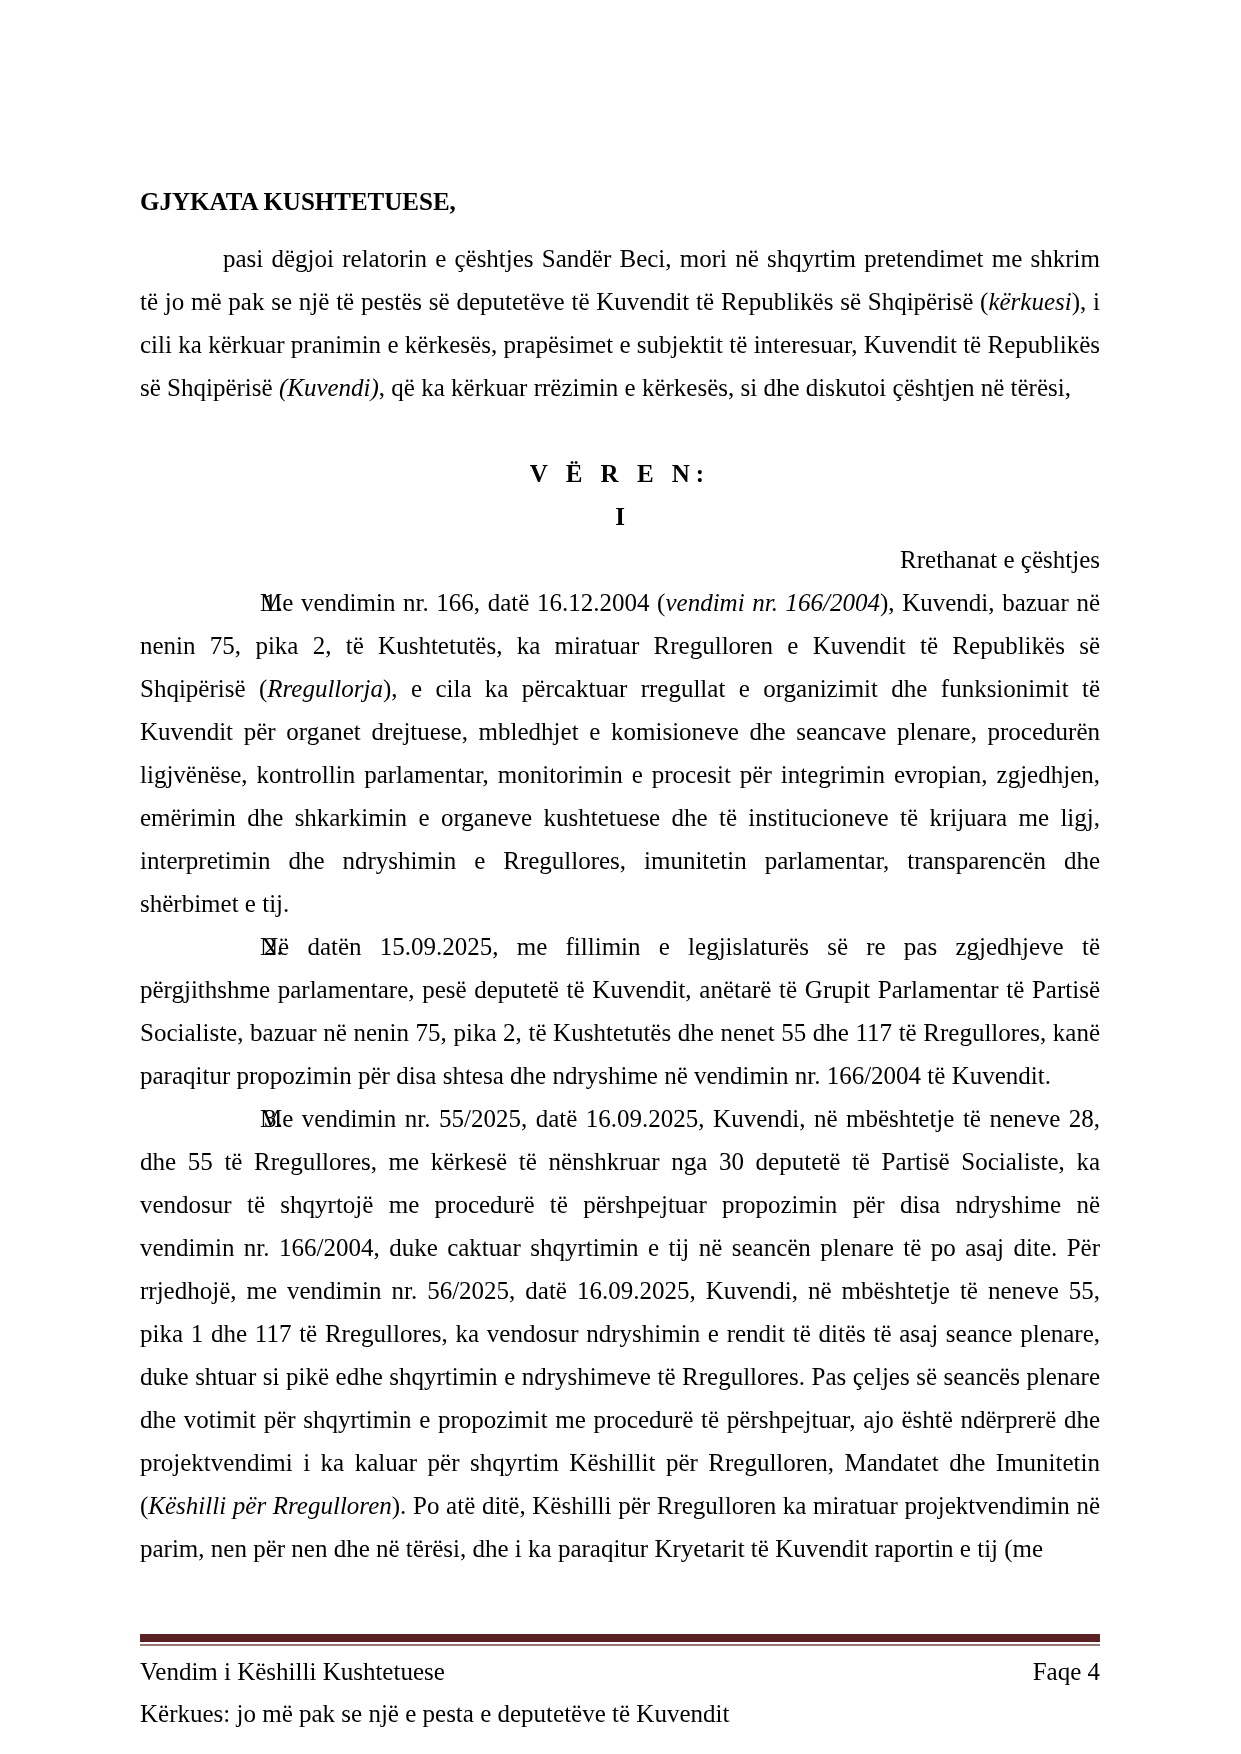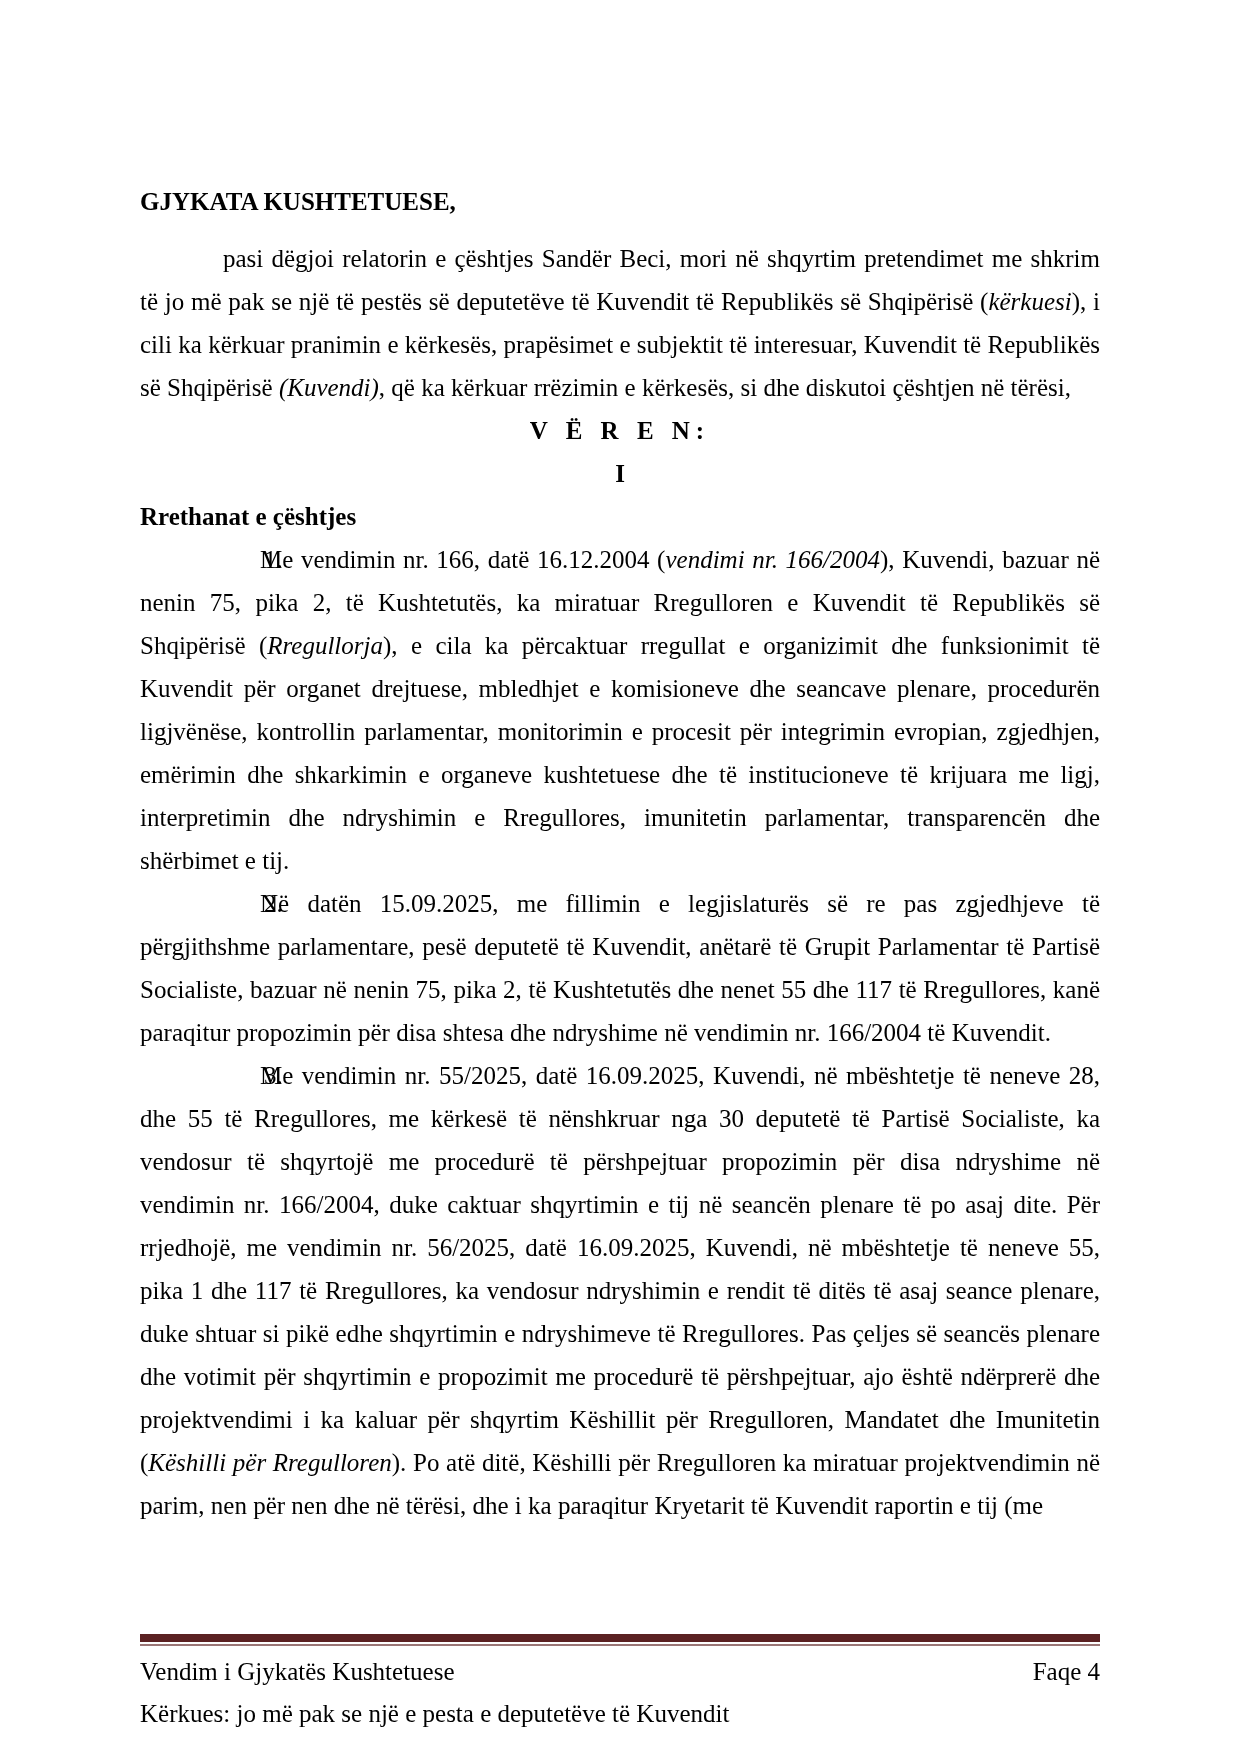--- a/index.html
+++ b/index.html
@@ -35,28 +35,29 @@
   p.indent-num { text-indent: 62px; }
   .num {
     display: inline-block;
     width: 58px;
     font-style: normal;
   }
   h2.veren-heading {
     text-align: center;
     font-weight: bold;
     letter-spacing: 6px;
+    margin-top: 43px;
   }
   h3.section-number {
     text-align: center;
     font-weight: bold;
   }
   h4.section-title {
-    text-align: left;
-    font-weight: bold;
+    text-align: right;
+    font-weight: normal;
   }
   em { font-style: italic; }
   .footer {
     position: absolute;
     top: 1634px;
     left: 140px;
     width: 960px;
     font-size: 25px;
     line-height: 34px;
   }
@@ -99,17 +100,17 @@
   <p class="body-para indent-num"><span class="num">2.</span><span>Në datën 15.09.2025, me fillimin e legjislaturës së re pas zgjedhjeve të përgjithshme parlamentare, pesë deputetë të Kuvendit, anëtarë të Grupit Parlamentar të Partisë Socialiste, bazuar në nenin 75, pika 2, të Kushtetutës dhe nenet 55 dhe 117 të Rregullores, kanë paraqitur propozimin për disa shtesa dhe ndryshime në vendimin nr. 166/2004 të Kuvendit.</span></p>
 
   <p class="body-para indent-num"><span class="num">3.</span><span>Me vendimin nr. 55/2025, datë 16.09.2025, Kuvendi, në mbështetje të neneve 28, dhe 55 të Rregullores, me kërkesë të nënshkruar nga 30 deputetë të Partisë Socialiste, ka vendosur të shqyrtojë me procedurë të përshpejtuar propozimin për disa ndryshime në vendimin nr. 166/2004, duke caktuar shqyrtimin e tij në seancën plenare të po asaj dite. Për rrjedhojë, me vendimin nr. 56/2025, datë 16.09.2025, Kuvendi, në mbështetje të neneve 55, pika 1 dhe 117 të Rregullores, ka vendosur ndryshimin e rendit të ditës të asaj seance plenare, duke shtuar si pikë edhe shqyrtimin e ndryshimeve të Rregullores. Pas çeljes së seancës plenare dhe votimit për shqyrtimin e propozimit me procedurë të përshpejtuar, ajo është ndërprerë dhe projektvendimi i ka kaluar për shqyrtim Këshillit për Rregulloren, Mandatet dhe Imunitetin (</span><em>Këshilli për Rregulloren</em><span>). Po atë ditë, Këshilli për Rregulloren ka miratuar projektvendimin në parim, nen për nen dhe në tërësi, dhe i ka paraqitur Kryetarit të Kuvendit raportin e tij (me</span></p>
 
 </div>
 
 <div class="footer">
   <div class="footer-rule-thick" style="background: rgb(91, 33, 34);"></div>
   <div class="footer-rule-thin" style="background: rgb(155, 118, 118);"></div>
   <div class="footer-line1">
-    <span>Vendim i Gjykatës Kushtetuese</span>
+    <span>Vendim i Këshilli Kushtetuese</span>
     <span>Faqe 4</span>
   </div>
   <div class="footer-line2">Kërkues: jo më pak se një e pesta e deputetëve të Kuvendit</div>
 </div>
 
 </body></html>

